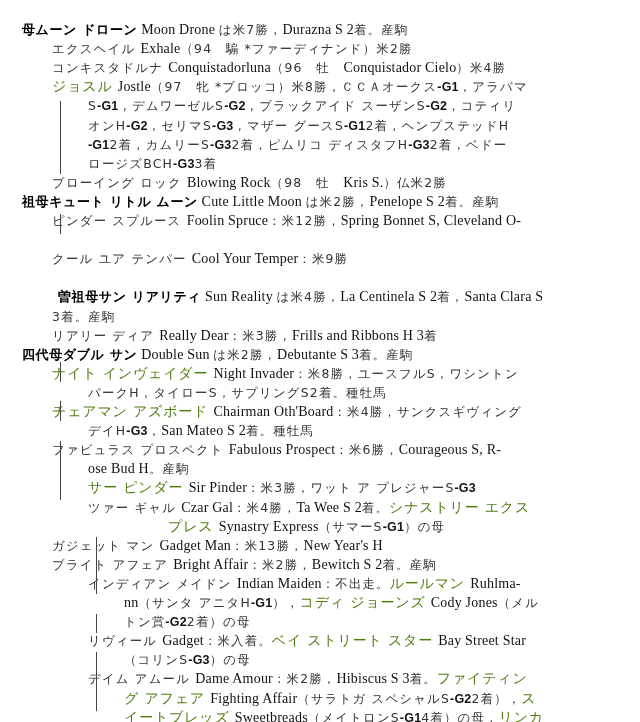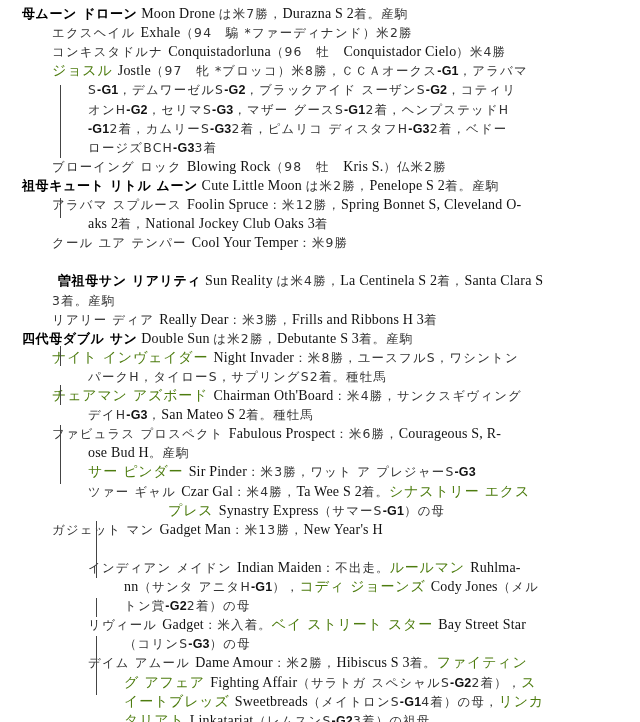--- a/index.html
+++ b/index.html
@@ -1,21 +1,21 @@
 <!DOCTYPE html>
 <html><head>
 <meta charset="utf-8">
 <style>
   html, body { margin: 0; padding: 0; background: #ffffff; }
   body {
     width: 640px; height: 722px; position: relative; overflow: hidden;
     font-family: "DejaVu Serif", "Liberation Serif", serif;
     color: #1a1a1a;
   }
-  .page { position: absolute; left: 0; top: 0; width: 640px; height: 598px; }
+  .page { position: absolute; left: 0; top: 16px; width: 640px; height: 598px; }
   .line {
     position: absolute; left: 0; right: 10px;
     height: 19px; line-height: 19px;
     font-size: 13.2px; white-space: nowrap; letter-spacing: 0.2px;
   }
   .jp { font-family: "DejaVu Sans", sans-serif; font-size: 12.4px; color: #333; letter-spacing: 1.2px; }
   .hd { font-family: "DejaVu Sans", sans-serif; font-weight: bold; color: #000; letter-spacing: 0.6px; font-size: 13px; }
   .bold-jp { font-family: "DejaVu Sans", sans-serif; font-weight: normal; color: #4d7c0f; font-size: 14px; letter-spacing: 0.8px; }
   .en { font-family: "Liberation Serif", serif; font-size: 14px; color: #111; }
   .g { font-family: "Liberation Sans", sans-serif; font-weight: bold; font-size: 12.5px; color: #111; }
@@ -28,37 +28,37 @@
     <div class="line" style="top: 4px; left: 22px;"><span class="hd">母ムーン ドローン</span><span class="en"> Moon Drone </span><span class="jp">は米7勝，</span><span class="en">Durazna S 2</span><span class="jp">着。産駒</span></div>
     <div class="line" style="top: 23.1px; left: 52px;"><span class="jp">エクスヘイル </span><span class="en">Exhale</span><span class="jp">（94　騸 *ファーディナンド）米2勝</span></div>
     <div class="line" style="top: 42.2px; left: 52px;"><span class="jp">コンキスタドルナ </span><span class="en">Conquistadorluna</span><span class="jp">（96　牡　</span><span class="en">Conquistador Cielo</span><span class="jp">）米4勝</span></div>
     <div class="line" style="top: 61.3px; left: 52px;"><span class="bold-jp">ジョスル </span><span class="en">Jostle</span><span class="jp">（97　牝 *ブロッコ）米8勝，ＣＣＡオークス</span><span class="g">-G1</span><span class="jp">，アラバマ</span></div>
     <div class="line" style="top: 80.4px; left: 88px;"><span class="jp">S</span><span class="g">-G1</span><span class="jp">，デムワーゼルS</span><span class="g">-G2</span><span class="jp">，ブラックアイド スーザンS</span><span class="g">-G2</span><span class="jp">，コティリ</span></div>
     <div class="line" style="top: 99.5px; left: 88px;"><span class="jp">オンH</span><span class="g">-G2</span><span class="jp">，セリマS</span><span class="g">-G3</span><span class="jp">，マザー グースS</span><span class="g">-G1</span><span class="jp">2着，ヘンプステッドH</span></div>
     <div class="line" style="top: 118.6px; left: 88px;"><span class="g">-G1</span><span class="jp">2着，カムリーS</span><span class="g">-G3</span><span class="jp">2着，ピムリコ ディスタフH</span><span class="g">-G3</span><span class="jp">2着，ベドー</span></div>
     <div class="line" style="top: 137.7px; left: 88px;"><span class="jp">ロージズBCH</span><span class="g">-G3</span><span class="jp">3着</span></div>
     <div class="line" style="top: 156.8px; left: 52px;"><span class="jp">ブローイング ロック </span><span class="en">Blowing Rock</span><span class="jp">（98　牡　</span><span class="en">Kris S.</span><span class="jp">）仏米2勝</span></div>
     <div class="line" style="top: 175.9px; left: 22px;"><span class="hd">祖母キュート リトル ムーン</span><span class="en"> Cute Little Moon </span><span class="jp">は米2勝，</span><span class="en">Penelope S 2</span><span class="jp">着。産駒</span></div>
-    <div class="line" style="top: 195px; left: 52px;"><span class="jp">アラバマ スプルース </span><span class="en">Foolin Spruce</span><span class="jp">：米12勝，</span><span class="en">Spring Bonnet S, Cleveland O-</span></div>
-    <div class="line" style="top: 214.1px; left: 88px;"><span class="en">aks 2</span><span class="jp">着，</span><span class="en">National Jockey Club Oaks 3</span><span class="jp">着</span></div>
+    <div class="line" style="top: 195px; left: 52px;"><span class="jp">ピンダー スプルース </span><span class="en">Foolin Spruce</span><span class="jp">：米12勝，</span><span class="en">Spring Bonnet S, Cleveland O-</span></div>
     <div class="line" style="top: 233.2px; left: 52px;"><span class="jp">クール ユア テンパー </span><span class="en">Cool Your Temper</span><span class="jp">：米9勝</span></div>
     <div class="line" style="top: 271.4px; left: 22px; margin-left: 36px;"><span class="hd">曽祖母サン リアリティ</span><span class="en"> Sun Reality </span><span class="jp">は米4勝，</span><span class="en">La Centinela S 2</span><span class="jp">着，</span><span class="en">Santa Clara S</span></div>
     <div class="line" style="top: 290.5px; left: 52px;"><span class="jp">3着。産駒</span></div>
     <div class="line" style="top: 309.6px; left: 52px;"><span class="jp">リアリー ディア </span><span class="en">Really Dear</span><span class="jp">：米3勝，</span><span class="en">Frills and Ribbons H 3</span><span class="jp">着</span></div>
     <div class="line" style="top: 328.7px; left: 22px;"><span class="hd">四代母ダブル サン</span><span class="en"> Double Sun </span><span class="jp">は米2勝，</span><span class="en">Debutante S 3</span><span class="jp">着。産駒</span></div>
     <div class="line" style="top: 347.8px; left: 52px;"><span class="bold-jp">ナイト インヴェイダー </span><span class="en">Night Invader</span><span class="jp">：米8勝，ユースフルS，ワシントン</span></div>
     <div class="line" style="top: 366.9px; left: 88px;"><span class="jp">パークH，タイローS，サプリングS2着。種牡馬</span></div>
     <div class="line" style="top: 386px; left: 52px;"><span class="bold-jp">チェアマン アズボード </span><span class="en">Chairman Oth'Board</span><span class="jp">：米4勝，サンクスギヴィング</span></div>
     <div class="line" style="top: 405.1px; left: 88px;"><span class="jp">デイH</span><span class="g">-G3</span><span class="jp">，</span><span class="en">San Mateo S 2</span><span class="jp">着。種牡馬</span></div>
     <div class="line" style="top: 424.2px; left: 52px;"><span class="jp">ファビュラス プロスペクト </span><span class="en">Fabulous Prospect</span><span class="jp">：米6勝，</span><span class="en">Courageous S, R-</span></div>
     <div class="line" style="top: 443.3px; left: 88px;"><span class="en">ose Bud H</span><span class="jp">。産駒</span></div>
     <div class="line" style="top: 462.4px; left: 88px;"><span class="bold-jp">サー ピンダー </span><span class="en">Sir Pinder</span><span class="jp">：米3勝，ワット ア プレジャーS</span><span class="g">-G3</span></div>
     <div class="line" style="top: 481.5px; left: 88px;"><span class="jp">ツァー ギャル </span><span class="en">Czar Gal</span><span class="jp">：米4勝，</span><span class="en">Ta Wee S 2</span><span class="jp">着。</span><span class="bold-jp">シナストリー エクス</span></div>
     <div class="line" style="top: 500.6px; left: 124px; margin-left: 44px;"><span class="bold-jp">プレス </span><span class="en">Synastry Express</span><span class="jp">（サマーS</span><span class="g">-G1</span><span class="jp">）の母</span></div>
     <div class="line" style="top: 519.7px; left: 52px;"><span class="jp">ガジェット マン </span><span class="en">Gadget Man</span><span class="jp">：米13勝，</span><span class="en">New Year's H</span></div>
+    <div class="line" style="top: 538.8px; left: 52px;"><span class="jp">ブライト アフェア </span><span class="en">Bright Affair</span><span class="jp">：米2勝，</span><span class="en">Bewitch S 2</span><span class="jp">着。産駒</span></div>
     <div class="line" style="top: 557.9px; left: 88px;"><span class="jp">インディアン メイドン </span><span class="en">Indian Maiden</span><span class="jp">：不出走。</span><span class="bold-jp">ルールマン </span><span class="en">Ruhlma-</span></div>
     <div class="line" style="top: 577px; left: 124px;"><span class="en">nn</span><span class="jp">（サンタ アニタH</span><span class="g">-G1</span><span class="jp">），</span><span class="bold-jp">コディ ジョーンズ </span><span class="en">Cody Jones</span><span class="jp">（メル</span></div>
     <div class="line" style="top: 596.1px; left: 124px;"><span class="jp">トン賞</span><span class="g">-G2</span><span class="jp">2着）の母</span></div>
     <div class="line" style="top: 615.2px; left: 88px;"><span class="jp">リヴィール </span><span class="en">Gadget</span><span class="jp">：米入着。</span><span class="bold-jp">ベイ ストリート スター </span><span class="en">Bay Street Star</span></div>
     <div class="line" style="top: 634.3px; left: 124px;"><span class="jp">（コリンS</span><span class="g">-G3</span><span class="jp">）の母</span></div>
     <div class="line" style="top: 653.4px; left: 88px;"><span class="jp">デイム アムール </span><span class="en">Dame Amour</span><span class="jp">：米2勝，</span><span class="en">Hibiscus S 3</span><span class="jp">着。</span><span class="bold-jp">ファイティン</span></div>
     <div class="line" style="top: 672.5px; left: 124px;"><span class="bold-jp">グ アフェア </span><span class="en">Fighting Affair</span><span class="jp">（サラトガ スペシャルS</span><span class="g">-G2</span><span class="jp">2着），</span><span class="bold-jp">ス</span></div>
     <div class="line" style="top: 691.6px; left: 124px;"><span class="bold-jp">イートブレッズ </span><span class="en">Sweetbreads</span><span class="jp">（メイトロンS</span><span class="g">-G1</span><span class="jp">4着）の母，</span><span class="bold-jp">リンカ</span></div>
     <div class="line" style="top: 710.7px; left: 124px;"><span class="bold-jp">タリアト </span><span class="en">Linkatariat</span><span class="jp">（レムスンS</span><span class="g">-G2</span><span class="jp">3着）の祖母</span></div>
     <div class="vline" style="left: 60px; top: 85px; height: 73px;"></div>

